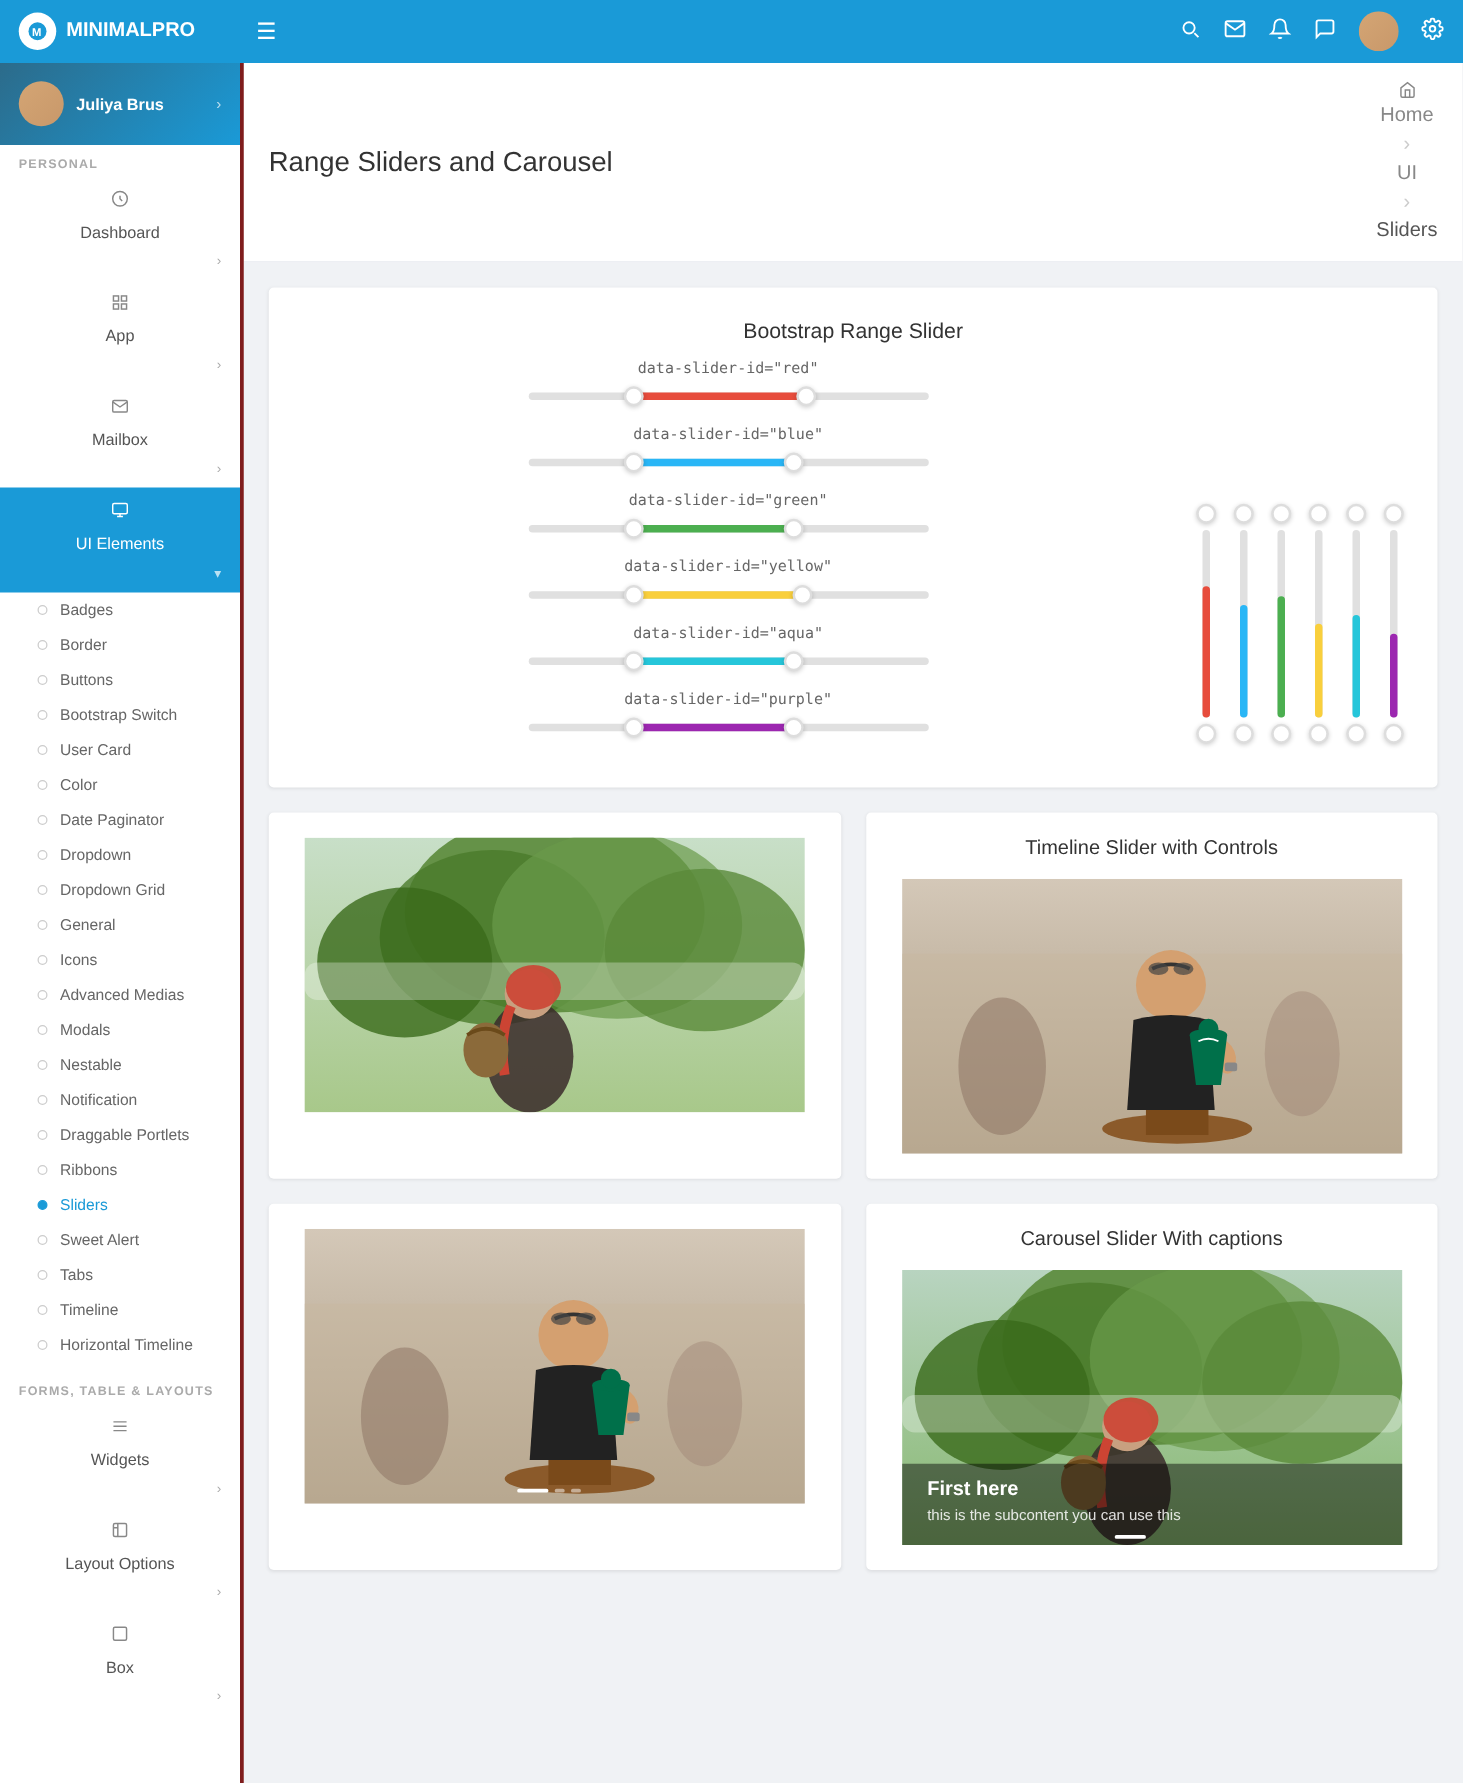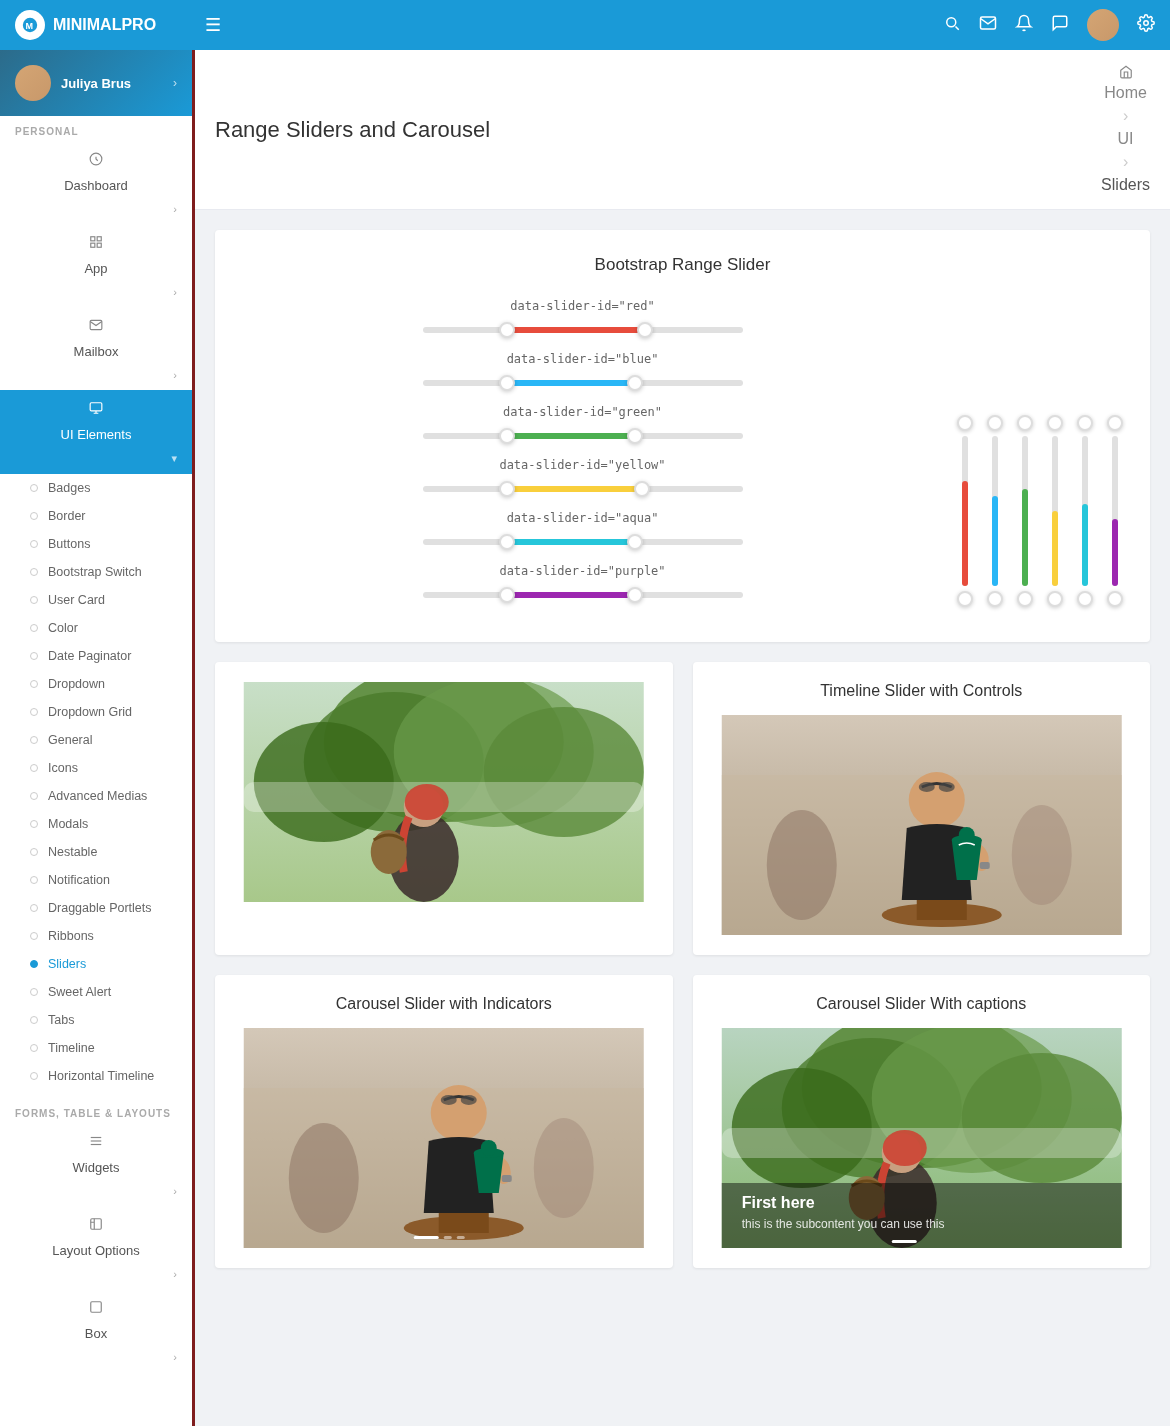--- a/index.html
+++ b/index.html
@@ -44,21 +44,21 @@
 
     
     .main { margin-left: 195px; padding-top: 50px; flex: 1; overflow-y: auto; min-height: 100vh; text-align: center; }
     .content-area { padding: 20px; }
     .breadcrumb { display: flex; align-items: center; gap: 5px; font-size: 16px; color: #888; flex-direction: column; }
     .breadcrumb span { cursor: pointer; }
     .breadcrumb .sep { color: #ccc; }
 
     
     .card { background: white; border-radius: 4px; padding: 25px; margin-bottom: 20px; box-shadow: 0 1px 3px rgba(0,0,0,0.08); }
-    .card-title { font-size: 17px; color: #333; font-weight: 500; margin-bottom: 24px; }
+    .card-title { font-size: 17px; color: #333; font-weight: 500; margin-bottom: 12px; }
 
     
     .slider-section { display: flex; gap: 30px; }
     .slider-left { flex: 1; }
     .slider-right { display: flex; gap: 10px; align-items: flex-end; padding-bottom: 10px; }
 
     .slider-row { margin-bottom: 15px; }
     .slider-label { font-size: 12px; color: #666; margin-bottom: 6px; font-family: monospace; }
 
     
@@ -530,21 +530,20 @@
 
             <path d="M230 125 L235 165 L255 165 L260 125 Z" fill="#00704A"></path>
             <ellipse cx="245" cy="125" rx="15" ry="5" fill="#00704A"></ellipse>
             <circle cx="245" cy="120" r="8" fill="#00704A"></circle>
             <path d="M237 130 Q245 126 253 130" stroke="white" stroke-width="1.5" fill="none"></path>
           </svg>
         </div>
       </div>
 
       <div class="carousel-card">
-        <div class="carousel-title">Carousel Slider with Indicators</div>
         <div class="carousel-img" style="position:relative;">
           <svg width="100%" height="220" viewBox="0 0 400 220">
             <defs>
               <linearGradient id="bg3" x1="0" y1="0" x2="0" y2="1">
                 <stop offset="0%" stop-color="#d4c8b8"></stop>
                 <stop offset="100%" stop-color="#a89880"></stop>
               </linearGradient>
             </defs>
             <rect width="400" height="220" fill="url(#bg3)"></rect>
             <rect x="0" y="60" width="400" height="160" fill="#c8b8a0" opacity="0.5"></rect>

